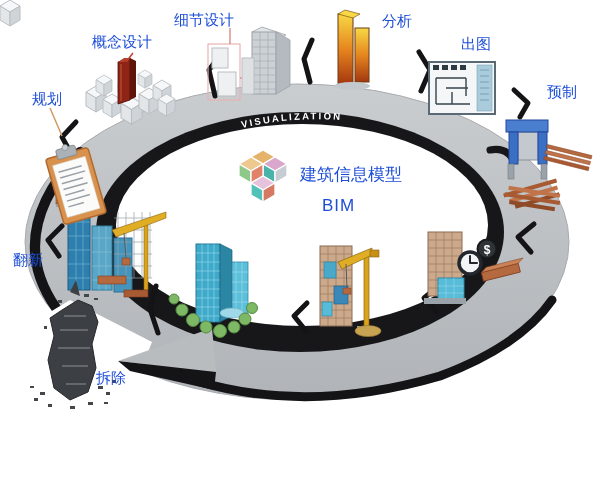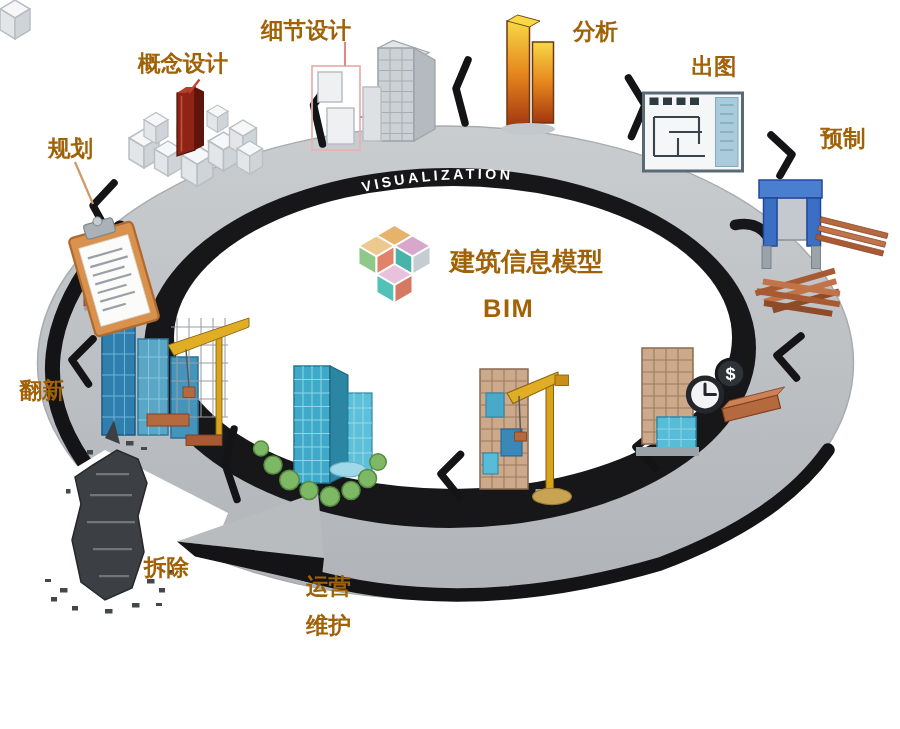--- a/index.html
+++ b/index.html
@@ -1,19 +1,19 @@
 <!DOCTYPE html>
 <html><head>
 <meta charset="utf-8">
 <style>
   html,body{margin:0;padding:0;background:#fff;}
   #stage{position:relative;width:600px;height:486px;background:#fff;overflow:hidden;
          font-family:"Liberation Sans",sans-serif;}
   #scene{position:absolute;left:0;top:0;}
-  .lbl{position:absolute;font-weight:700;font-size:15px;color:#a16207;white-space:nowrap;z-index:5;}
+  .lbl{position:absolute;font-weight:400;font-size:15px;color:#1d4ed8;white-space:nowrap;z-index:5;}
   .lbl2{line-height:26px;text-align:center;}
   #lbl-planning{left:32px;top:90px;}
   #lbl-concept{left:92px;top:33px;}
   #lbl-detail{left:174px;top:11px;}
   #lbl-analysis{left:382px;top:12px;}
   #lbl-drawing{left:461px;top:35px;}
   #lbl-prefab{left:547px;top:83px;}
   #lbl-renovation{left:13px;top:251px;}
   #lbl-demolition{left:96px;top:369px;}
   #lbl-operation{left:204px;top:379px;}
@@ -287,21 +287,17 @@
 </svg>
 
   <div class="lbl" id="lbl-planning">规划</div>
   <div class="lbl" id="lbl-concept">概念设计</div>
   <div class="lbl" id="lbl-detail">细节设计</div>
   <div class="lbl" id="lbl-analysis">分析</div>
   <div class="lbl" id="lbl-drawing">出图</div>
   <div class="lbl" id="lbl-prefab">预制</div>
   <div class="lbl" id="lbl-renovation">翻新</div>
   <div class="lbl" id="lbl-demolition">拆除</div>
-  <div class="lbl lbl2" id="lbl-operation">
-    <div>运营</div>
-    <div>维护</div>
-  </div>
 
   <div class="lbl" id="center-title">建筑信息模型</div>
   <div class="lbl" id="center-sub">BIM</div>
 
 </div>
 
 </body></html>

